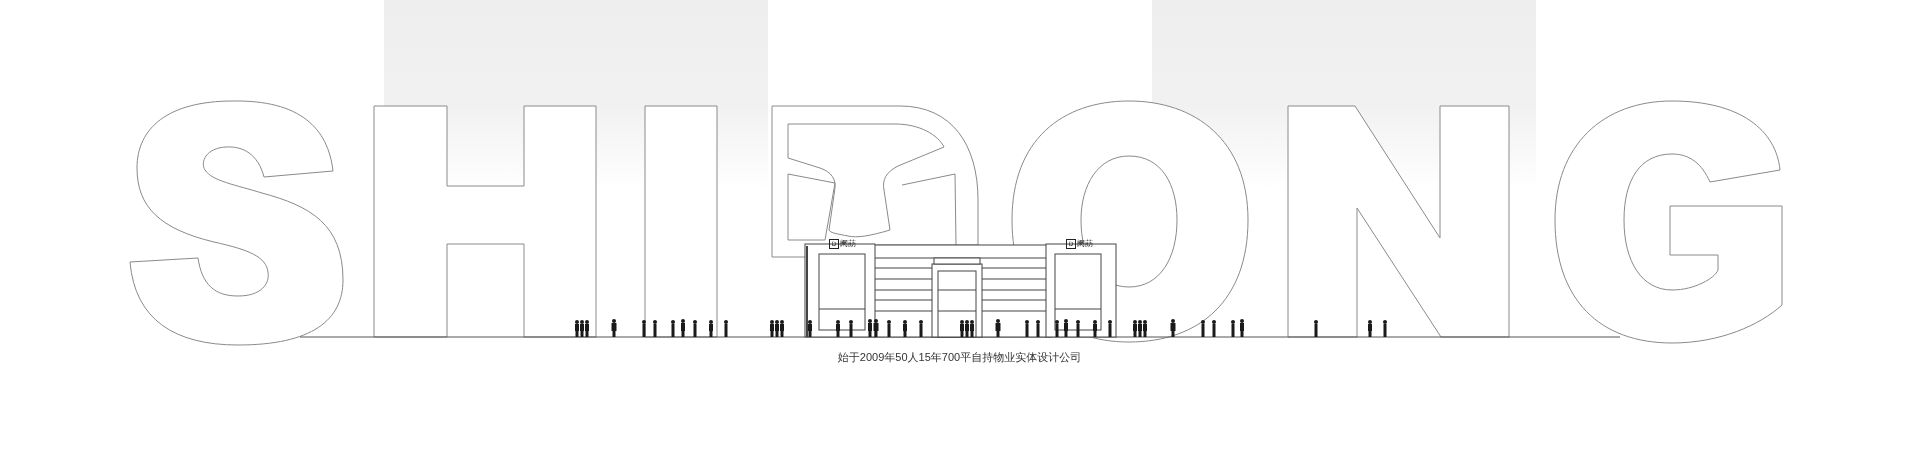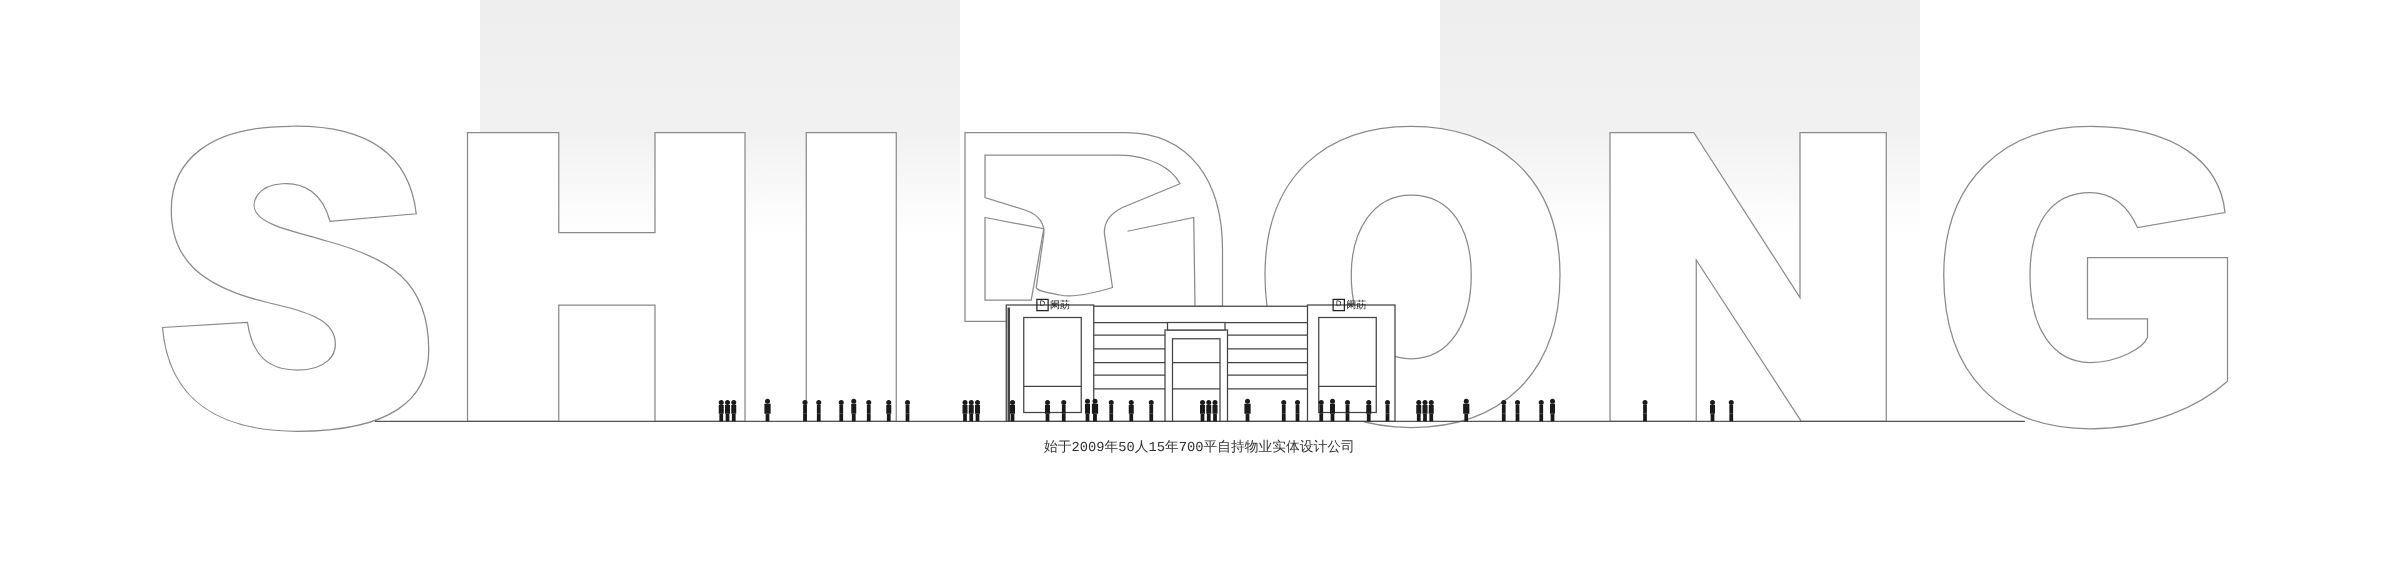--- a/index.html
+++ b/index.html
@@ -1,21 +1,21 @@
 <!DOCTYPE html>
 <html><head>
 <meta charset="utf-8">
 <style>
   html, body { margin: 0; padding: 0; background: #ffffff; }
   body { width: 1919px; height: 462px; position: relative; overflow: hidden; font-family: "DejaVu Sans", sans-serif; }
   .panel { position: absolute; top: 0; height: 190px; }
   #panel-left { left: 384px; width: 384px; background: linear-gradient(#eeeeee 0%, #f1f1f1 55%, #ffffff 100%); }
   #panel-right { left: 1152px; width: 384px; background: linear-gradient(#eeeeee 0%, #f1f1f1 55%, #ffffff 100%); }
   svg.stage { position: absolute; left: 0; top: 0; }
-  .caption { position: absolute; left: 0; width: 1919px; top: 350px; text-align: center; font-size: 11px; color: #333333; letter-spacing: 0px; font-family: Liberation Mono, monospace; }
+  .caption { position: absolute; left: 0; width: 1919px; top: 350px; text-align: center; font-size: 11px; color: #333333; letter-spacing: 0px; font-family: Liberation Sans, sans-serif; }
   .sign { position: absolute; font-size: 8px; color: #222; font-family: "DejaVu Sans", sans-serif; white-space: nowrap; }
   .sign .mark { display: inline-block; width: 8px; height: 8px; border: 1px solid #222; font-size: 6px; line-height: 8px; text-align: center; margin-right: 1px; vertical-align: middle; }
 </style>
 </head>
 <body>
 
 <div class="panel" id="panel-left"></div>
 <div class="panel" id="panel-right"></div>
 
 <svg class="stage" width="1919" height="462" viewBox="0 0 1919 462">

